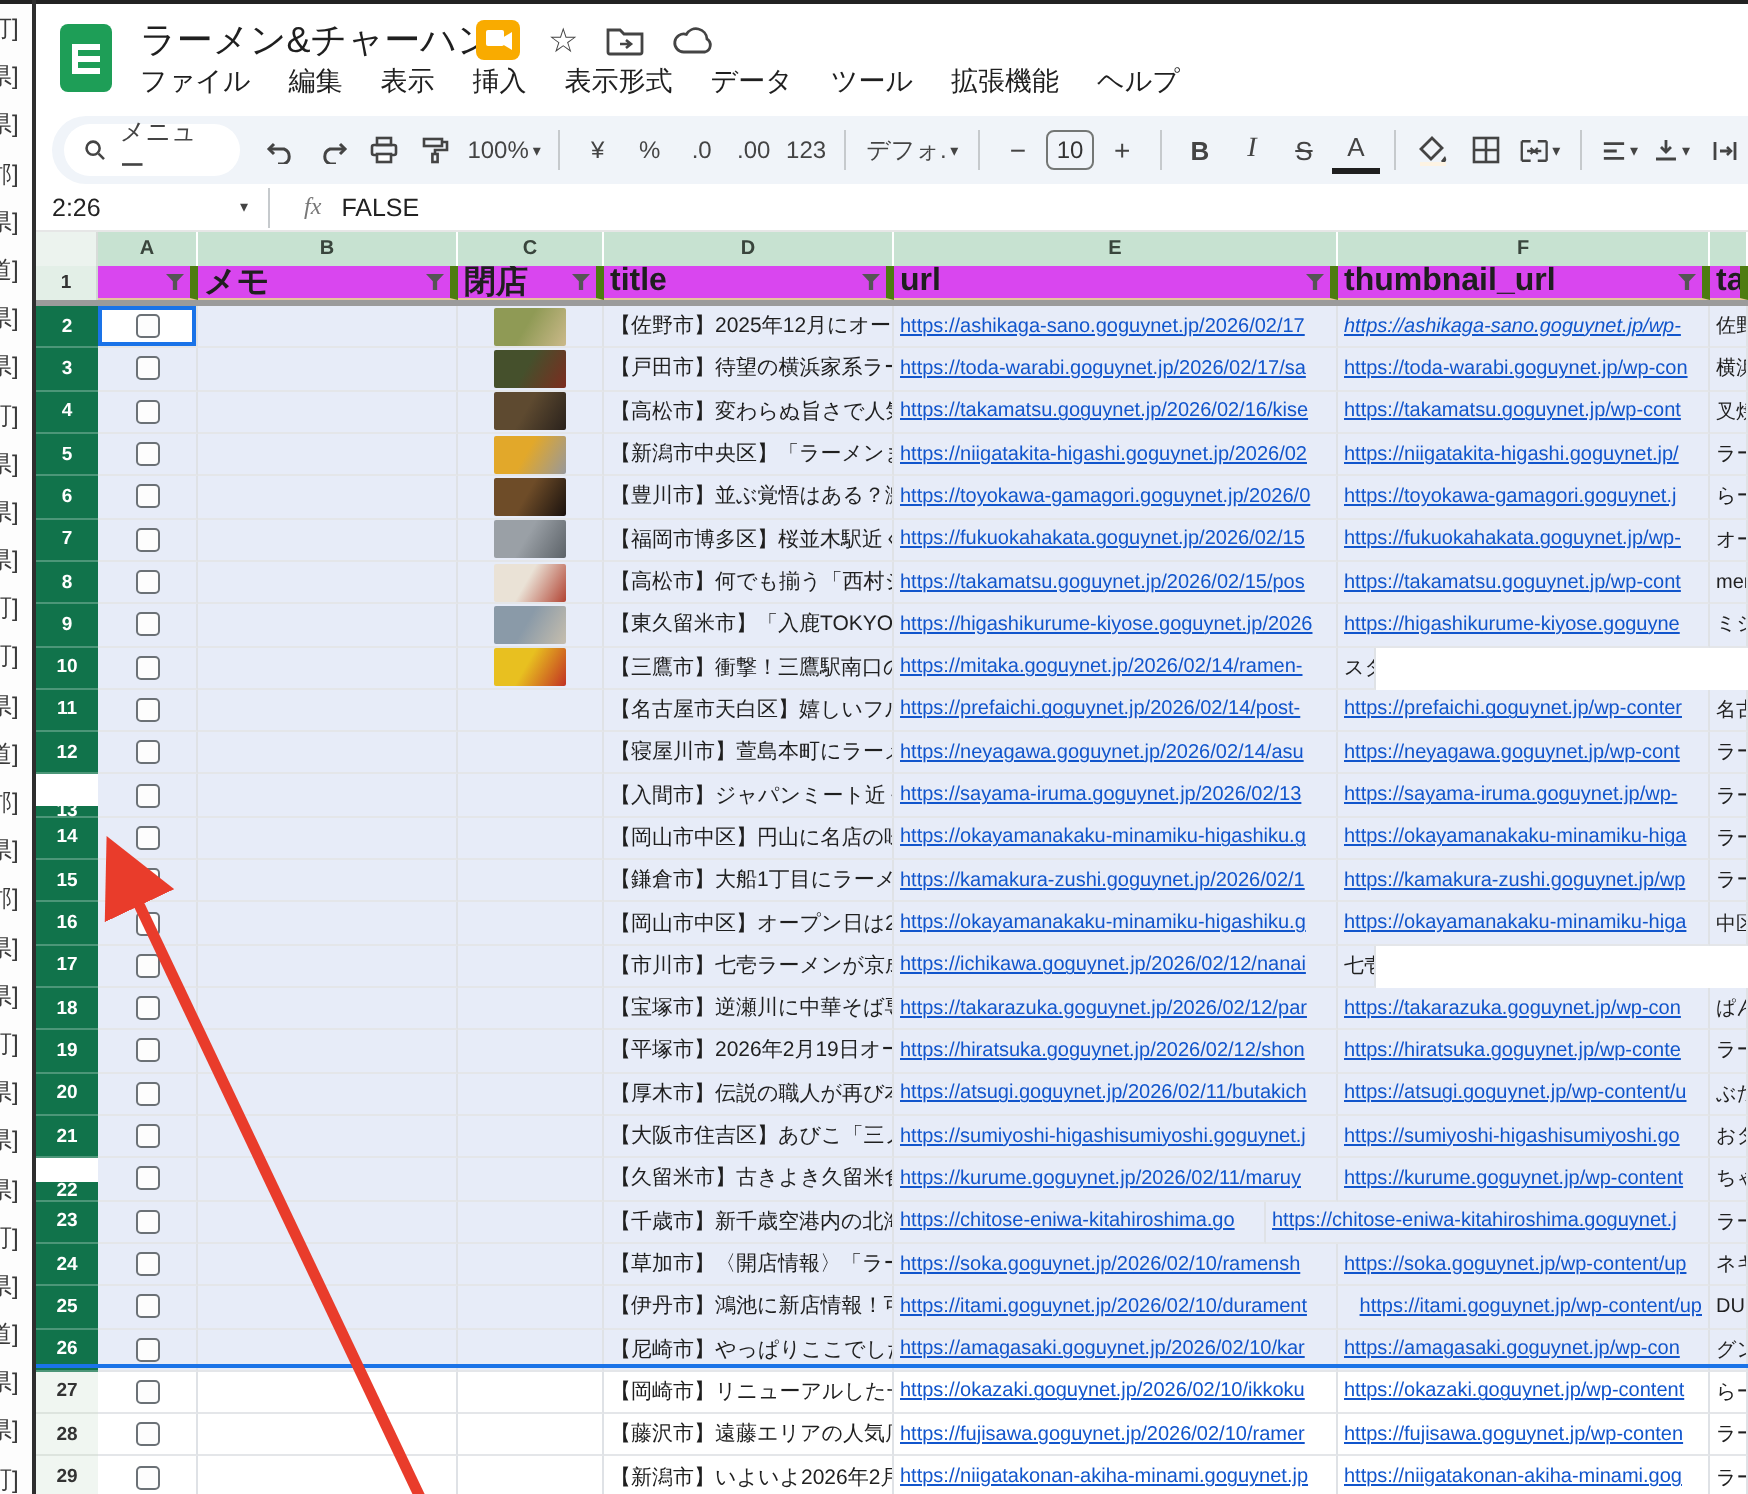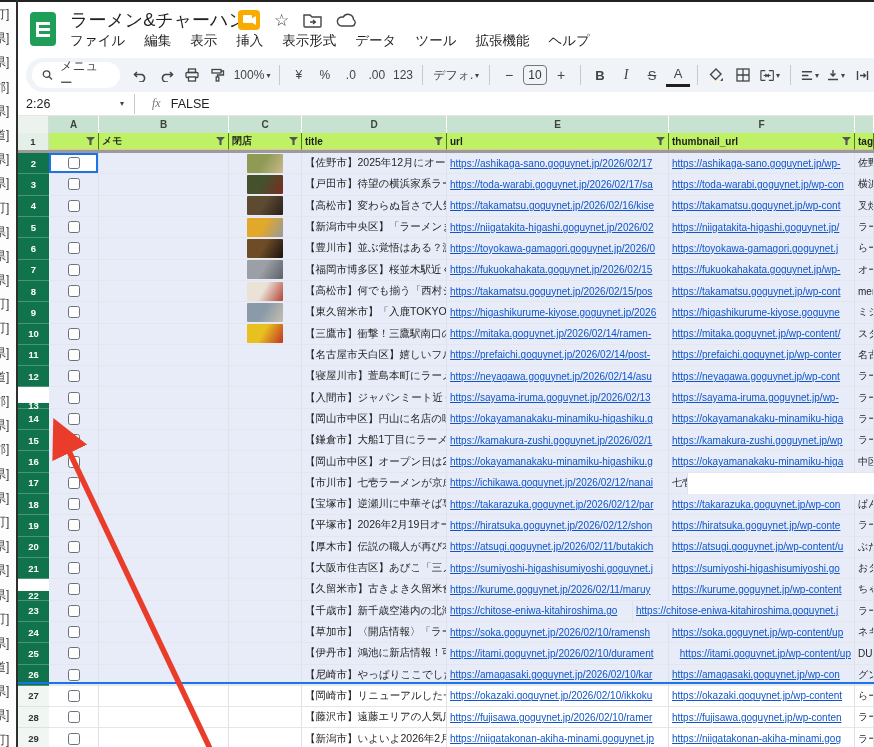--- a/index.html
+++ b/index.html
@@ -57,22 +57,22 @@
   .fx { font-style:italic; font-family:"Liberation Serif",serif; color:#777; font-size:12px; margin:0 10px 0 12px; }
   .fval { font-size:12.5px; color:#222; }
 
   
   .grid { position:absolute; left:0; top:114px; width:856px; }
   .colletters { display:flex; height:17px; }
   .colletters .c { background:#c7e2d1; border-right:1px solid #fff; font-size:10px; font-weight:bold;
     color:#39453c; display:flex; align-items:center; justify-content:center; }
   .colletters .corner { background:#ecf3ee; border-right:1px solid #d8dcd9; }
   .hrow { display:flex; height:17px; }
-  .hrow .hc { background:#bef264; border-right:1px solid #4d7c0f; border-bottom:1px solid #e5c49c;
-    font-size:10px; font-weight:bold; color:#1f1f1f; display:flex; align-items:center; padding:0 3px;
+  .hrow .hc { background:#d946ef; border-right:4px solid #4d7c0f; border-bottom:1px solid #e5c49c;
+    font-size:16px; font-weight:bold; color:#1f1f1f; display:flex; align-items:center; padding:0 3px;
     white-space:nowrap; overflow:hidden; }
   .hrow .hnum { background:#e3efe7; border-right:1px solid #cfd8d1; font-weight:bold; font-size:9.5px;
     color:#333; display:flex; align-items:center; justify-content:center; }
   .funnel { width:9px; height:8px; background:#555; margin-left:auto; flex:none;
     clip-path:polygon(0 0,100% 0,62% 45%,62% 100%,38% 100%,38% 45%); }
   .frozen { height:3px; background:#9b9b9b; }
 
   .row { display:flex; height:21.32px; }
   .cell { border-right:1px solid #dfe2e6; border-bottom:1px solid #e4e6e9; overflow:hidden;
     display:flex; align-items:center; padding:0 3px; white-space:nowrap; }
@@ -332,21 +332,21 @@
             <div class="cell" style="width: 130px;"></div>
             <div class="cell" style="width: 73px;">
               <div class="thumb" style="background: linear-gradient(120deg, rgb(143, 154, 85) 45%, rgb(203, 185, 138));"></div>
             </div>
             <div class="cell" style="width: 145px;">
               <span class="ttl">【佐野市】2025年12月にオープンした「佐野</span>
             </div>
             <div class="cell" style="width: 222px;">
               <span class="lnk">https://ashikaga-sano.goguynet.jp/2026/02/17</span>
             </div>
-            <div class="cell" style="width: 186px;">
+            <div class="cell" style="width: 186px; font-style: italic;">
               <span class="lnk">https://ashikaga-sano.goguynet.jp/wp-</span>
             </div>
             <div class="cell" style="width: 19px;">
               <span class="tagtx">佐野</span>
             </div>
           </div>
           <div class="row sel">
             <div class="rn" style="width: 31px;">3</div>
             <div class="cell ckw" style="width: 50px;">
               <div class="ckbox"></div>
@@ -507,23 +507,20 @@
             </div>
             <div class="cell" style="width: 130px;"></div>
             <div class="cell" style="width: 73px;">
               <div class="thumb" style="background: linear-gradient(120deg, rgb(232, 192, 32) 45%, rgb(194, 50, 34));"></div>
             </div>
             <div class="cell" style="width: 145px;">
               <span class="ttl">【三鷹市】衝撃！三鷹駅南口の行列ラーメン</span>
             </div>
             <div class="cell" style="width: 222px;">
               <span class="lnk">https://mitaka.goguynet.jp/2026/02/14/ramen-</span>
-            </div>
-            <div class="cell" style="width: 186px;">
-              <span class="lnk">https://mitaka.goguynet.jp/wp-content/</span>
             </div>
             <div class="cell" style="width: 19px;">
               <span class="tagtx">スタ</span>
             </div>
           </div>
           <div class="row sel">
             <div class="rn" style="width: 31px;">11</div>
             <div class="cell ckw" style="width: 50px;">
               <div class="ckbox"></div>
             </div>

